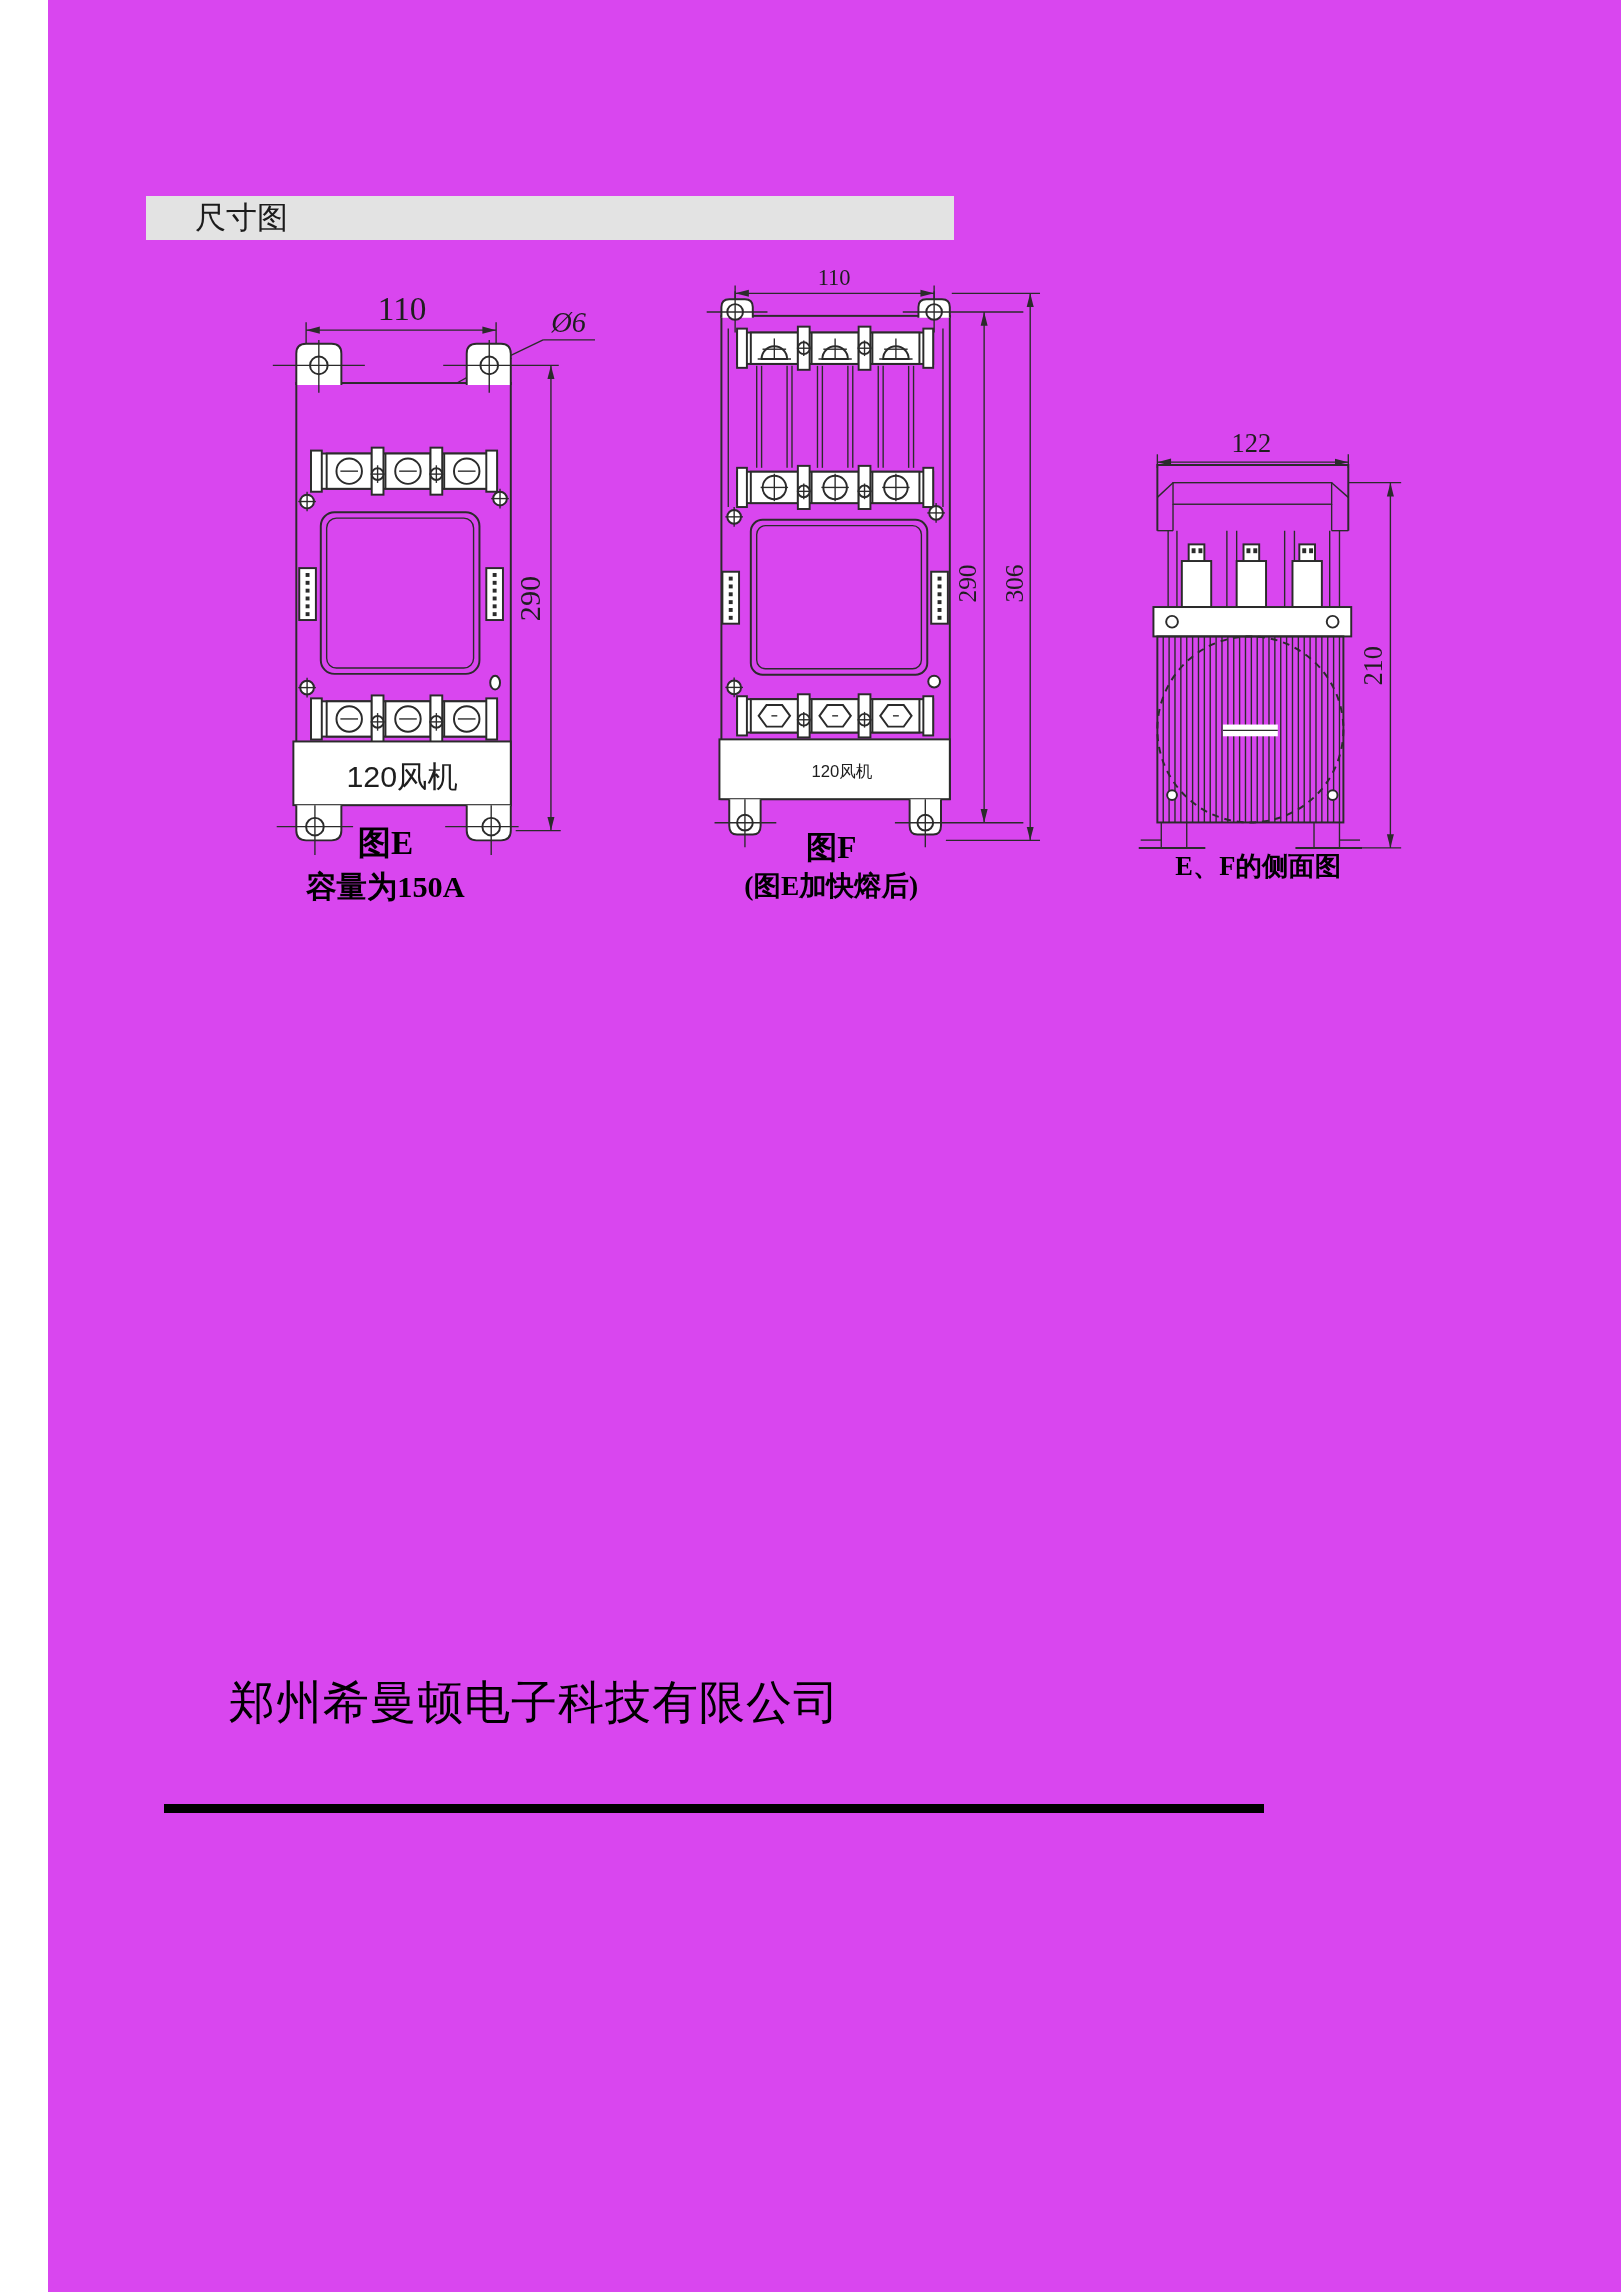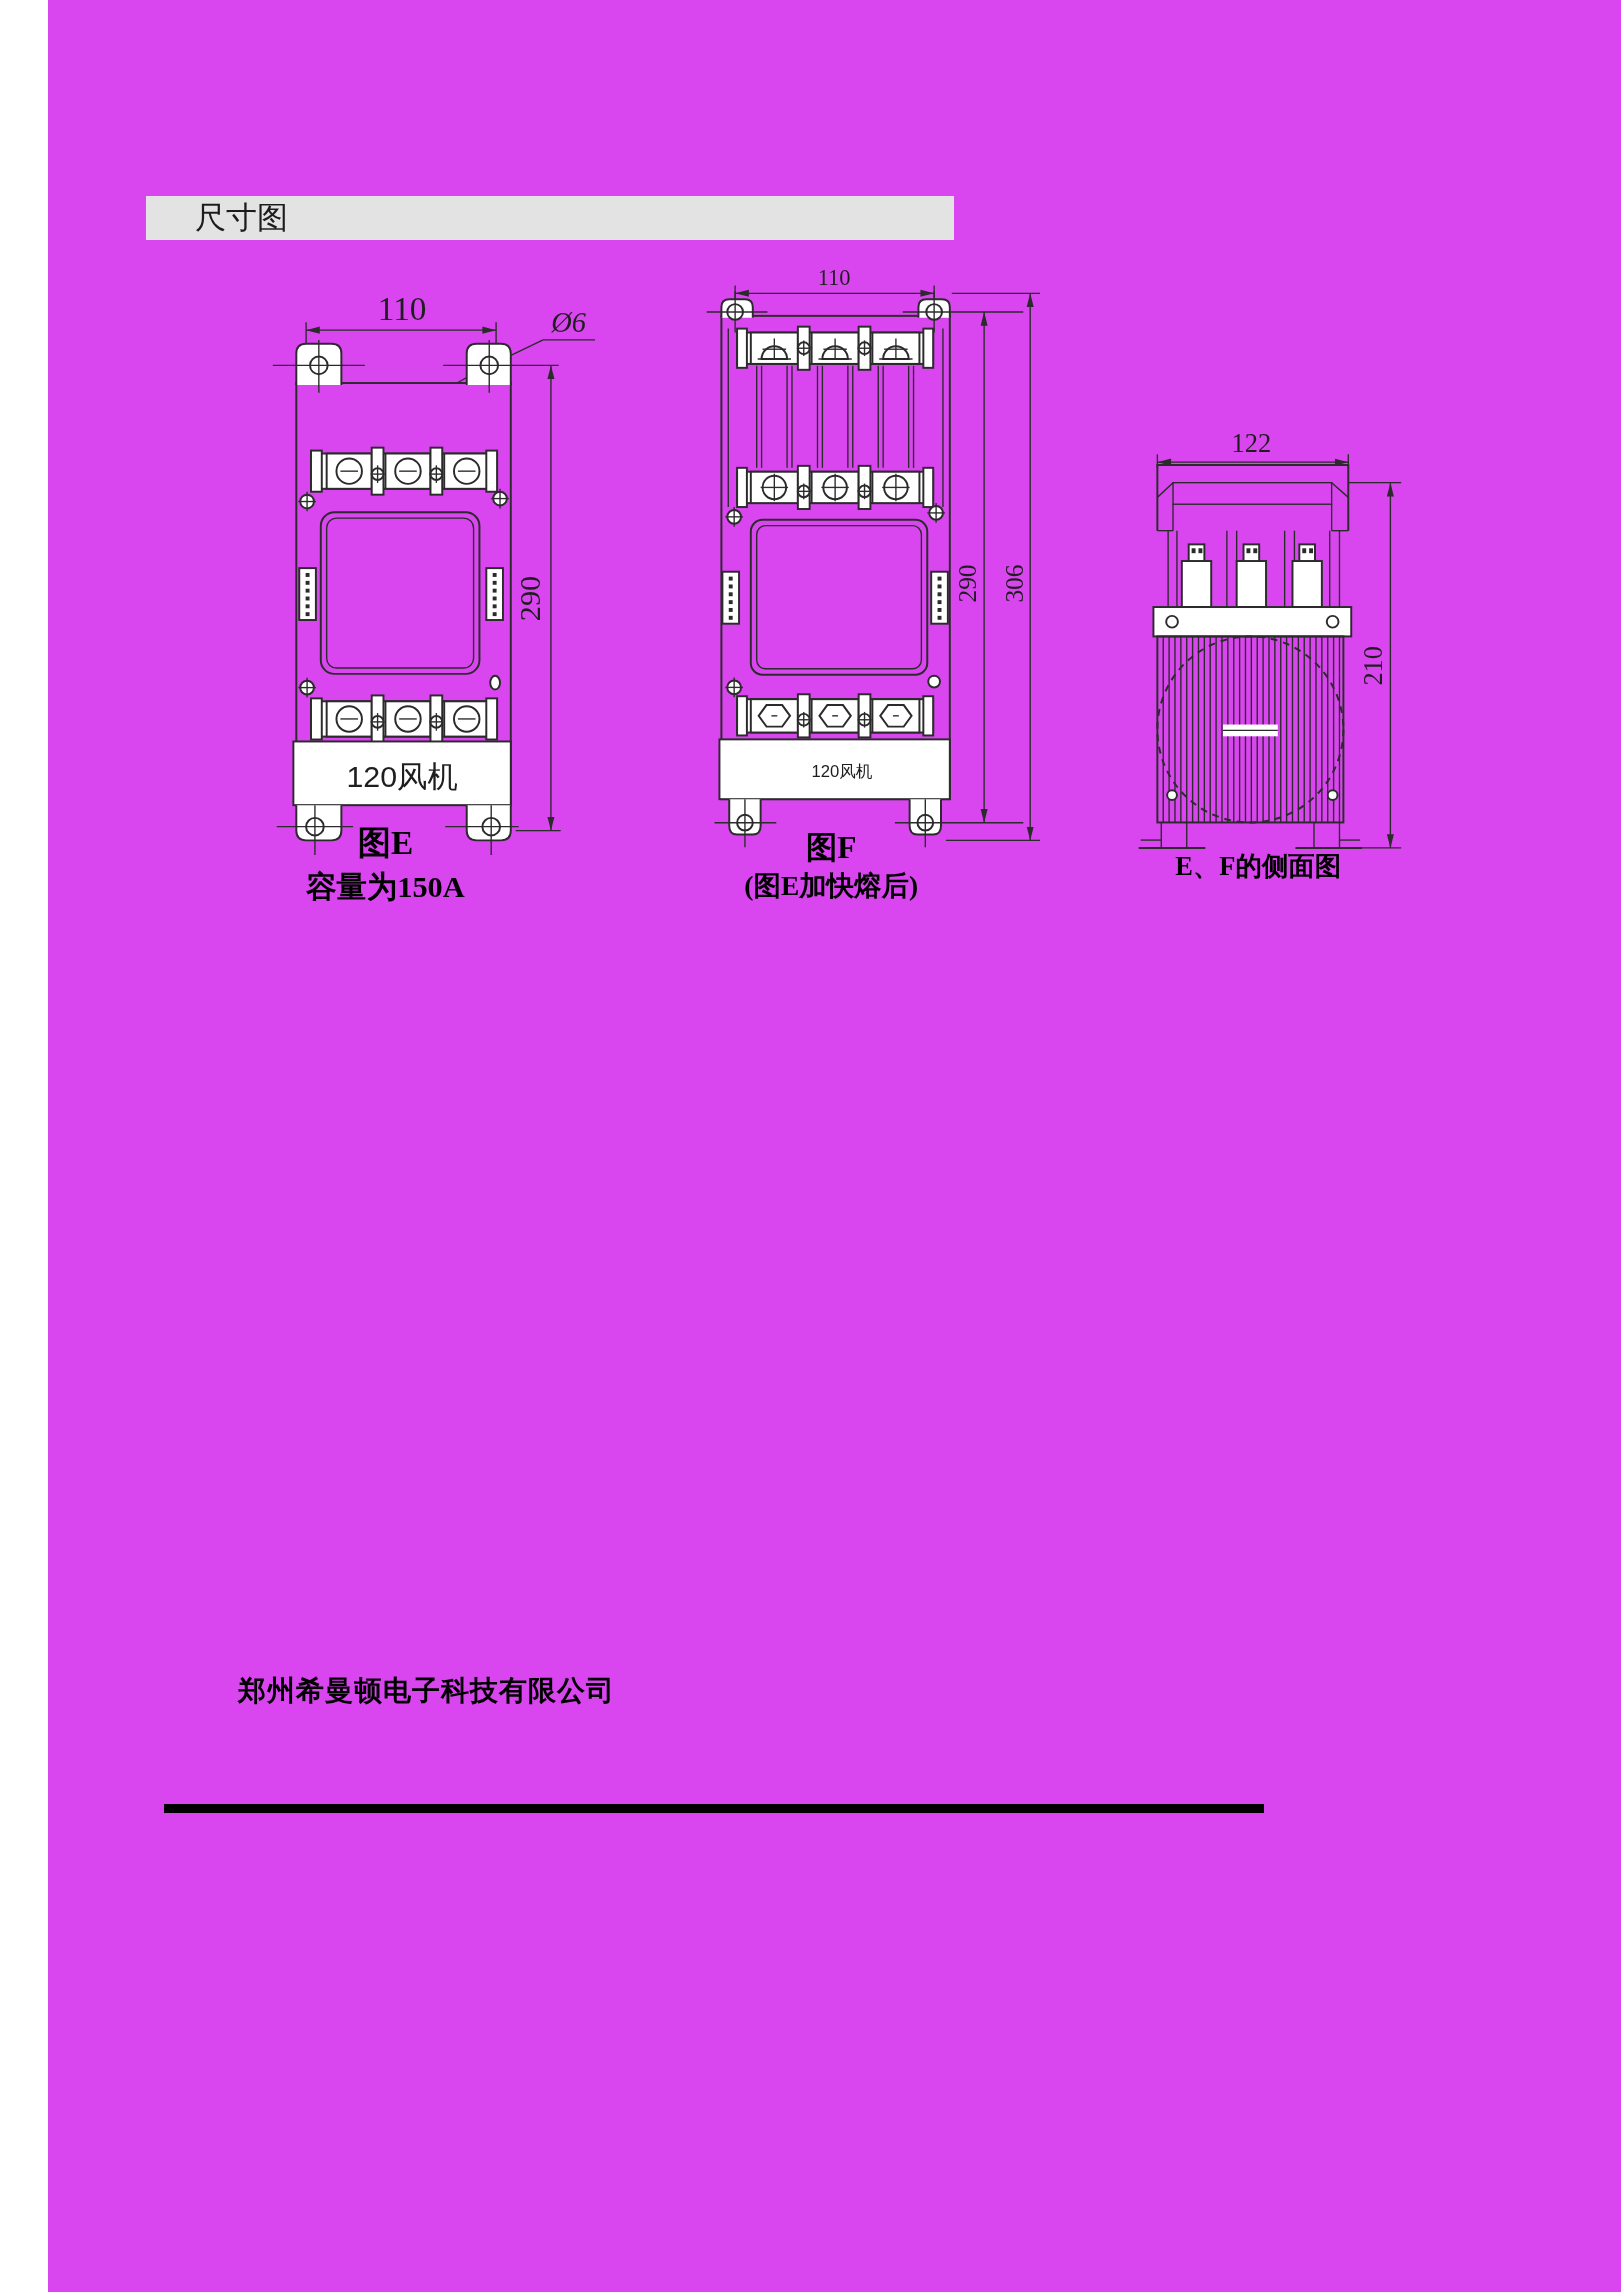--- a/index.html
+++ b/index.html
@@ -10,21 +10,21 @@
        font-family:"Liberation Sans",sans-serif;}
   .fig{position:absolute;text-decoration:underline;}
   .ln{fill:none;stroke:#2b2b2b;stroke-width:2;}
   .lnw{fill:#ffffff;stroke:#2b2b2b;stroke-width:2;}
   .tn{fill:none;stroke:#2b2b2b;stroke-width:1.4;}
   .dsh{fill:none;stroke:#2b2b2b;stroke-width:2;stroke-dasharray:7 6;}
   .dot{fill:#2b2b2b;}
   text.dim{font-family:"Liberation Serif",serif;fill:#1e1e1e;}
   text.cap{font-family:"Liberation Serif",serif;fill:#000;font-weight:bold;}
   text.lbl{font-family:"Liberation Sans",sans-serif;fill:#1e1e1e;}
-  .cn{position:absolute;left:190px;top:1672px;font-size:28px;font-weight:bold;color:#000;
+  .cn{position:absolute;left:181px;top:1672px;font-size:46px;font-weight:normal;color:#000;
       font-family:"Liberation Serif",serif;letter-spacing:1px;}
   .en{position:absolute;left:186px;top:1737px;font-size:37px;color:#0a0a0a;
       font-family:"Liberation Sans",sans-serif;}
   .rule{position:absolute;left:116px;top:1804px;width:1100px;height:8.8px;background:#000;}
 </style>
 </head>
 <body>
 
 <div id="page">
 

